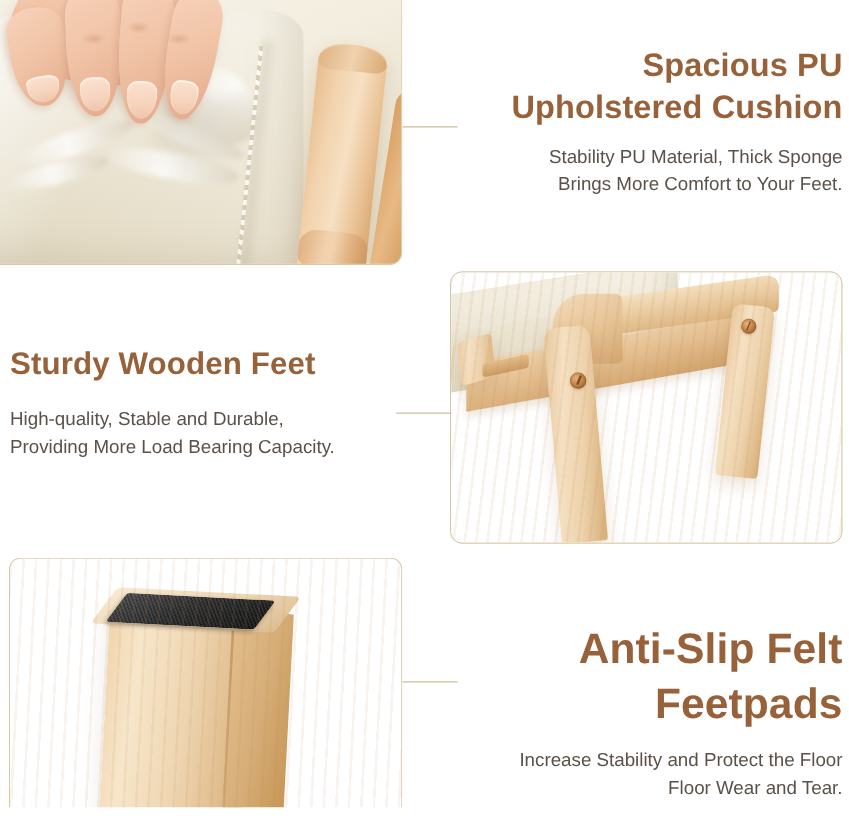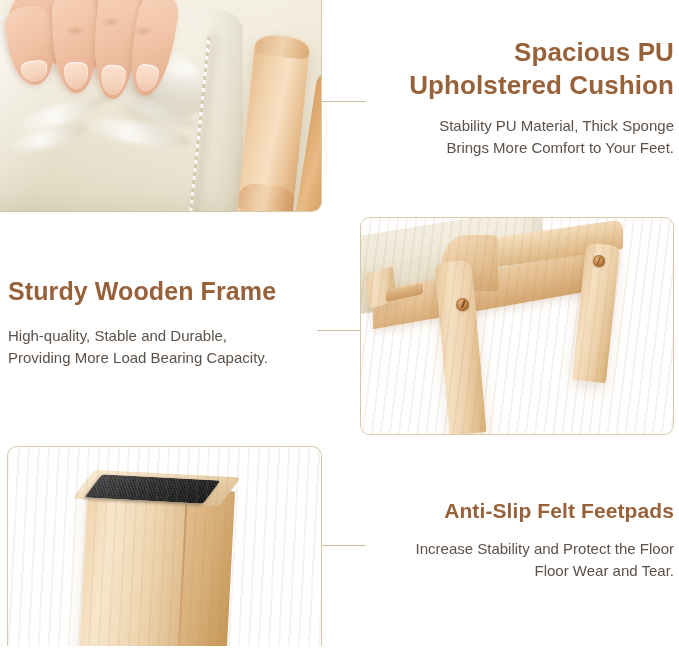--- a/index.html
+++ b/index.html
@@ -402,21 +402,21 @@
   .feature-title {
     margin: 0;
     font-family: "Liberation Sans", sans-serif;
     font-weight: bold;
     font-size: 26px;
     line-height: 1.28;
     color: #97613a;
     letter-spacing: .1px;
   }
   .tb-2 .feature-title { font-size: 25px; }
-  .tb-3 .feature-title { font-size: 21px; }
+  .tb-3 .feature-title { font-size: 34px; }
 
   .feature-desc {
     margin: 12px 0 0 0;
     font-family: "Liberation Sans", sans-serif;
     font-weight: normal;
     font-size: 15px;
     line-height: 1.48;
     color: #5b5148;
   }
   .tb-2 .feature-desc { margin-top: 18px; }
@@ -506,21 +506,21 @@
       <span>Spacious PU</span><br>
       <span>Upholstered Cushion</span>
     </h2>
     <p class="feature-desc">
       <span>Stability PU Material, Thick Sponge</span><br>
       <span>Brings More Comfort to Your Feet.</span>
     </p>
   </div>
 
   <div class="text-block tb-2">
-    <h2 class="feature-title">Sturdy Wooden Frame</h2>
+    <h2 class="feature-title">Sturdy Wooden Feet</h2>
     <p class="feature-desc">
       <span>High-quality, Stable and Durable,</span><br>
       <span>Providing More Load Bearing Capacity.</span>
     </p>
   </div>
 
   <div class="text-block tb-3">
     <h2 class="feature-title">Anti-Slip Felt Feetpads</h2>
     <p class="feature-desc">
       <span>Increase Stability and Protect the Floor</span><br>

